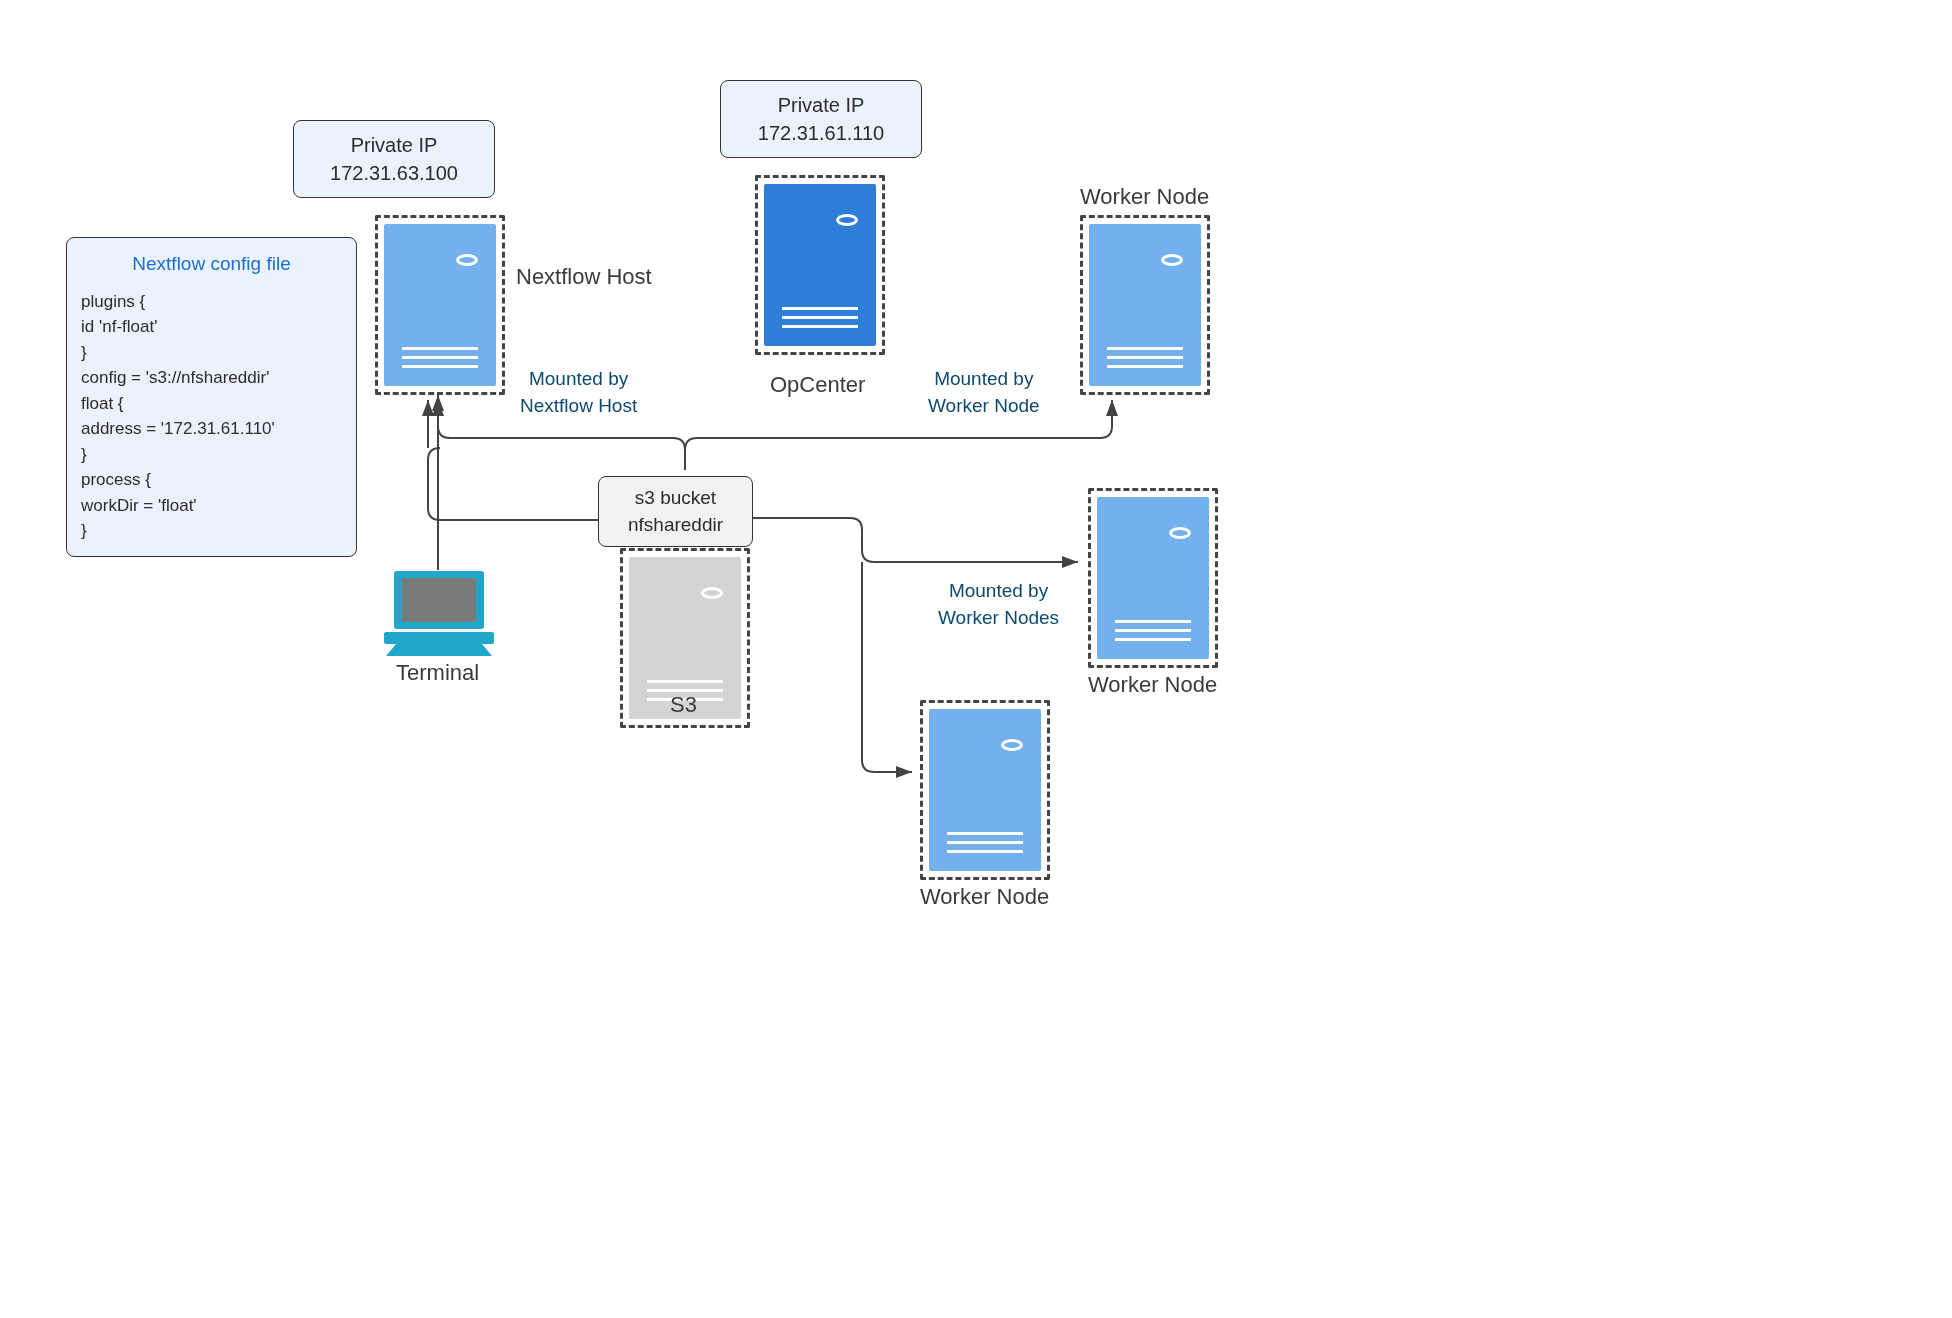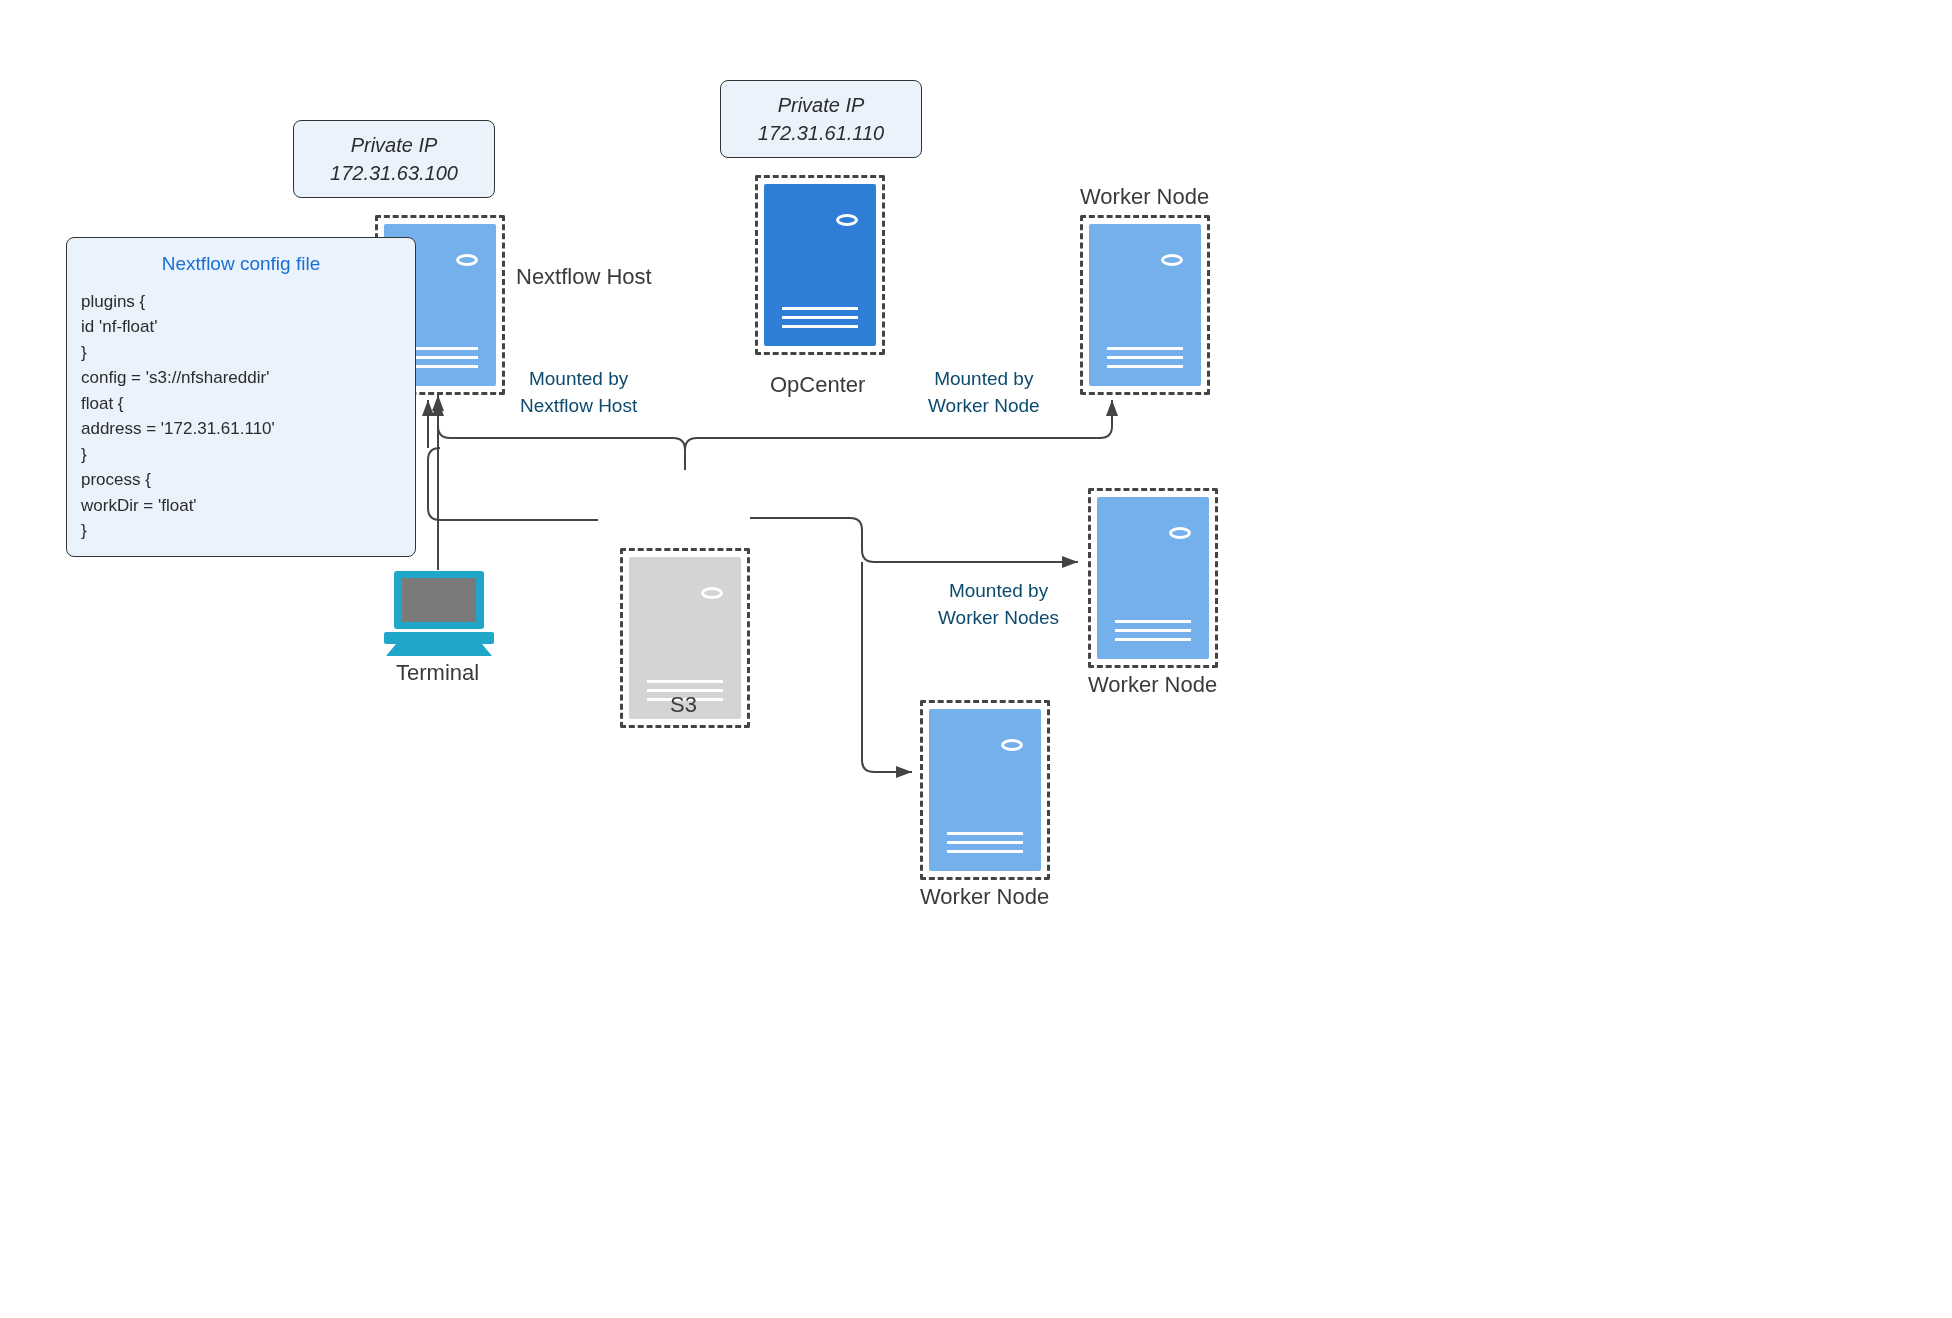--- a/index.html
+++ b/index.html
@@ -20,21 +20,20 @@
     .ip-label {
       position: absolute;
       background: #eaf2fb;
       border: 1px solid #333;
       border-radius: 8px;
       padding: 10px 16px;
       text-align: center;
       font-size: 20px;
       color: #2c2c2c;
       line-height: 1.4;
-      font-style: italic;
     }
     .server-outline {
       position: absolute;
       border: 3px dashed #444;
       border-radius: 2px;
     }
     .server-fill {
       position: absolute;
       border-radius: 2px;
     }
@@ -213,35 +212,39 @@
       <div class="server-circle" style="border-color:#fff;"></div>
       <div class="server-lines">
           <div></div>
           <div></div>
           <div></div>
         </div>
     </div>
   </div>
   <div class="node-label" style="left:650px; top:672px;">S3</div>
 
+  <div class="s3bucket-label" style="left:578px; top:456px; width:155px;">
+    <div>s3 bucket</div>
+    <div>nfshareddir</div>
+  </div>
 
   <div class="mount-text" style="left:500px; top:346px;">
     <div>Mounted by</div>
     <div>Nextflow Host</div>
   </div>
   <div class="mount-text" style="left:908px; top:346px;">
     <div>Mounted by</div>
     <div>Worker Node</div>
   </div>
   <div class="mount-text" style="left:918px; top:558px;">
     <div>Mounted by</div>
     <div>Worker Nodes</div>
   </div>
 
-  <div class="config-box" style="left:46px; top:217px; width:350px;">
+  <div class="config-box" style="left:46px; top:217px; width:291px;">
     <div class="config-title">Nextflow config file</div>
     <div id="config-body">
         <div>plugins {</div>
         <div> id 'nf-float'</div>
         <div>}</div>
         <div>config = 's3://nfshareddir'</div>
         <div>float {</div>
         <div> address = '172.31.61.110'</div>
         <div>}</div>
         <div>process {</div>

